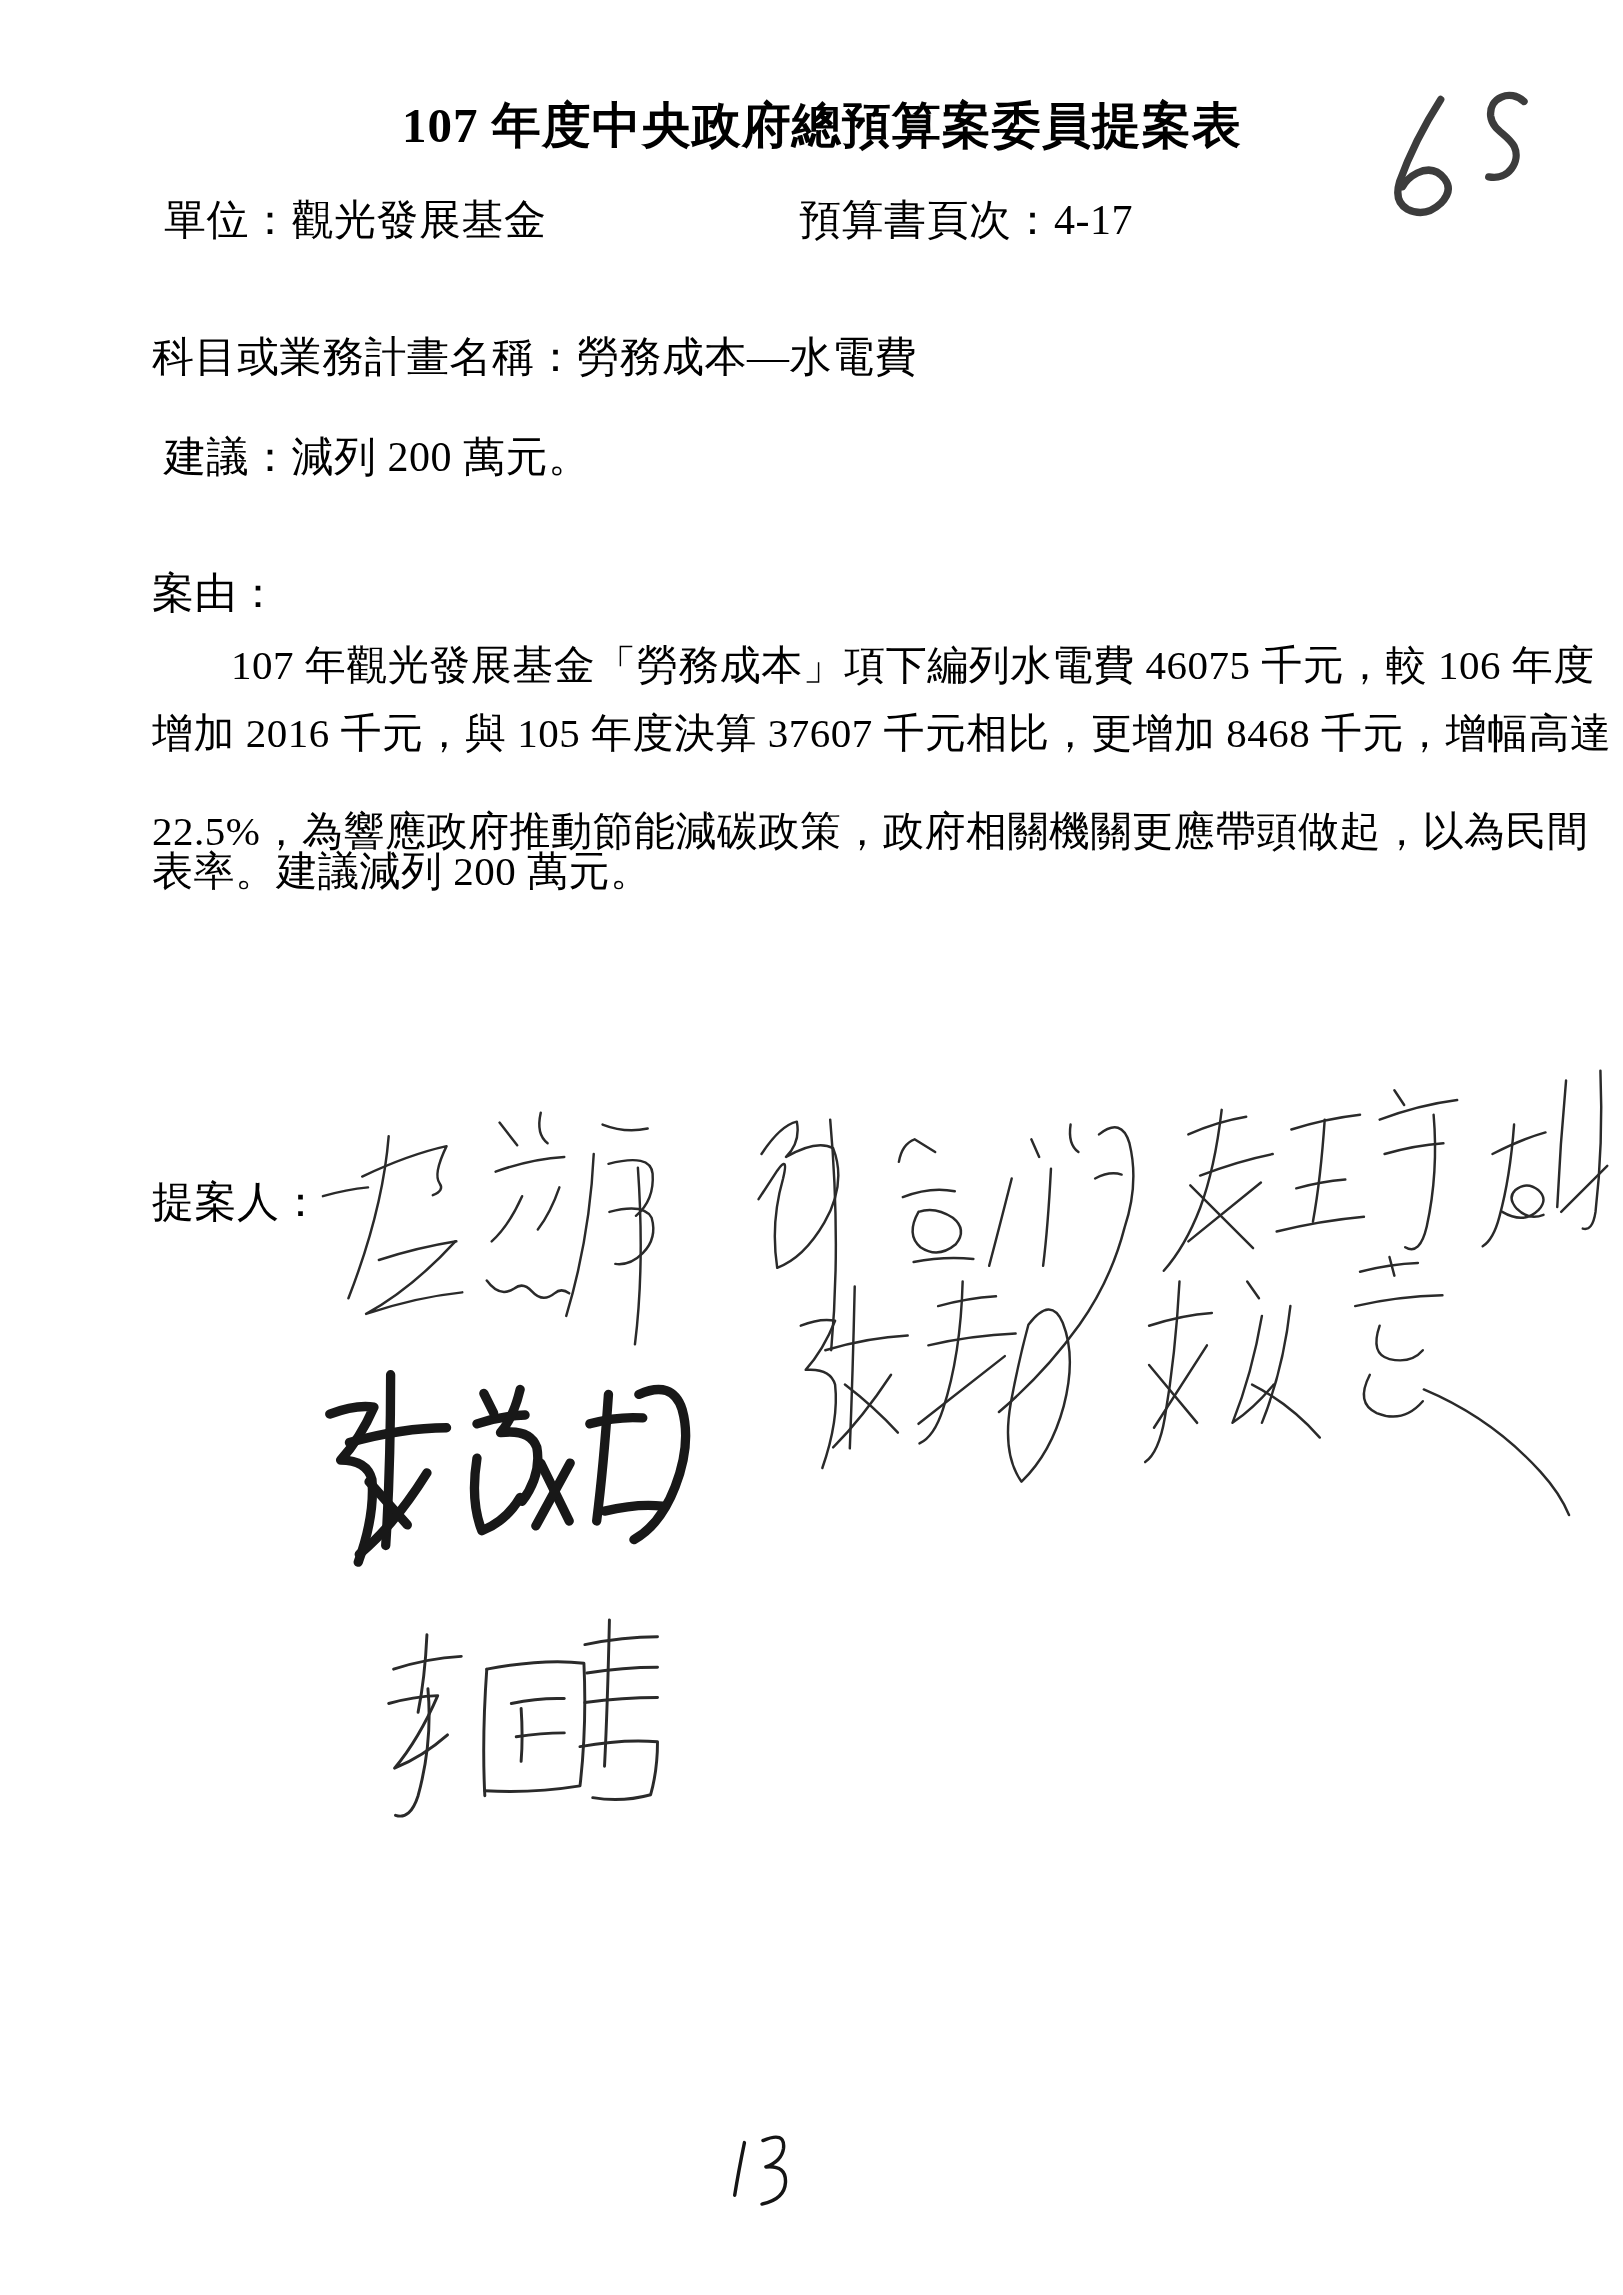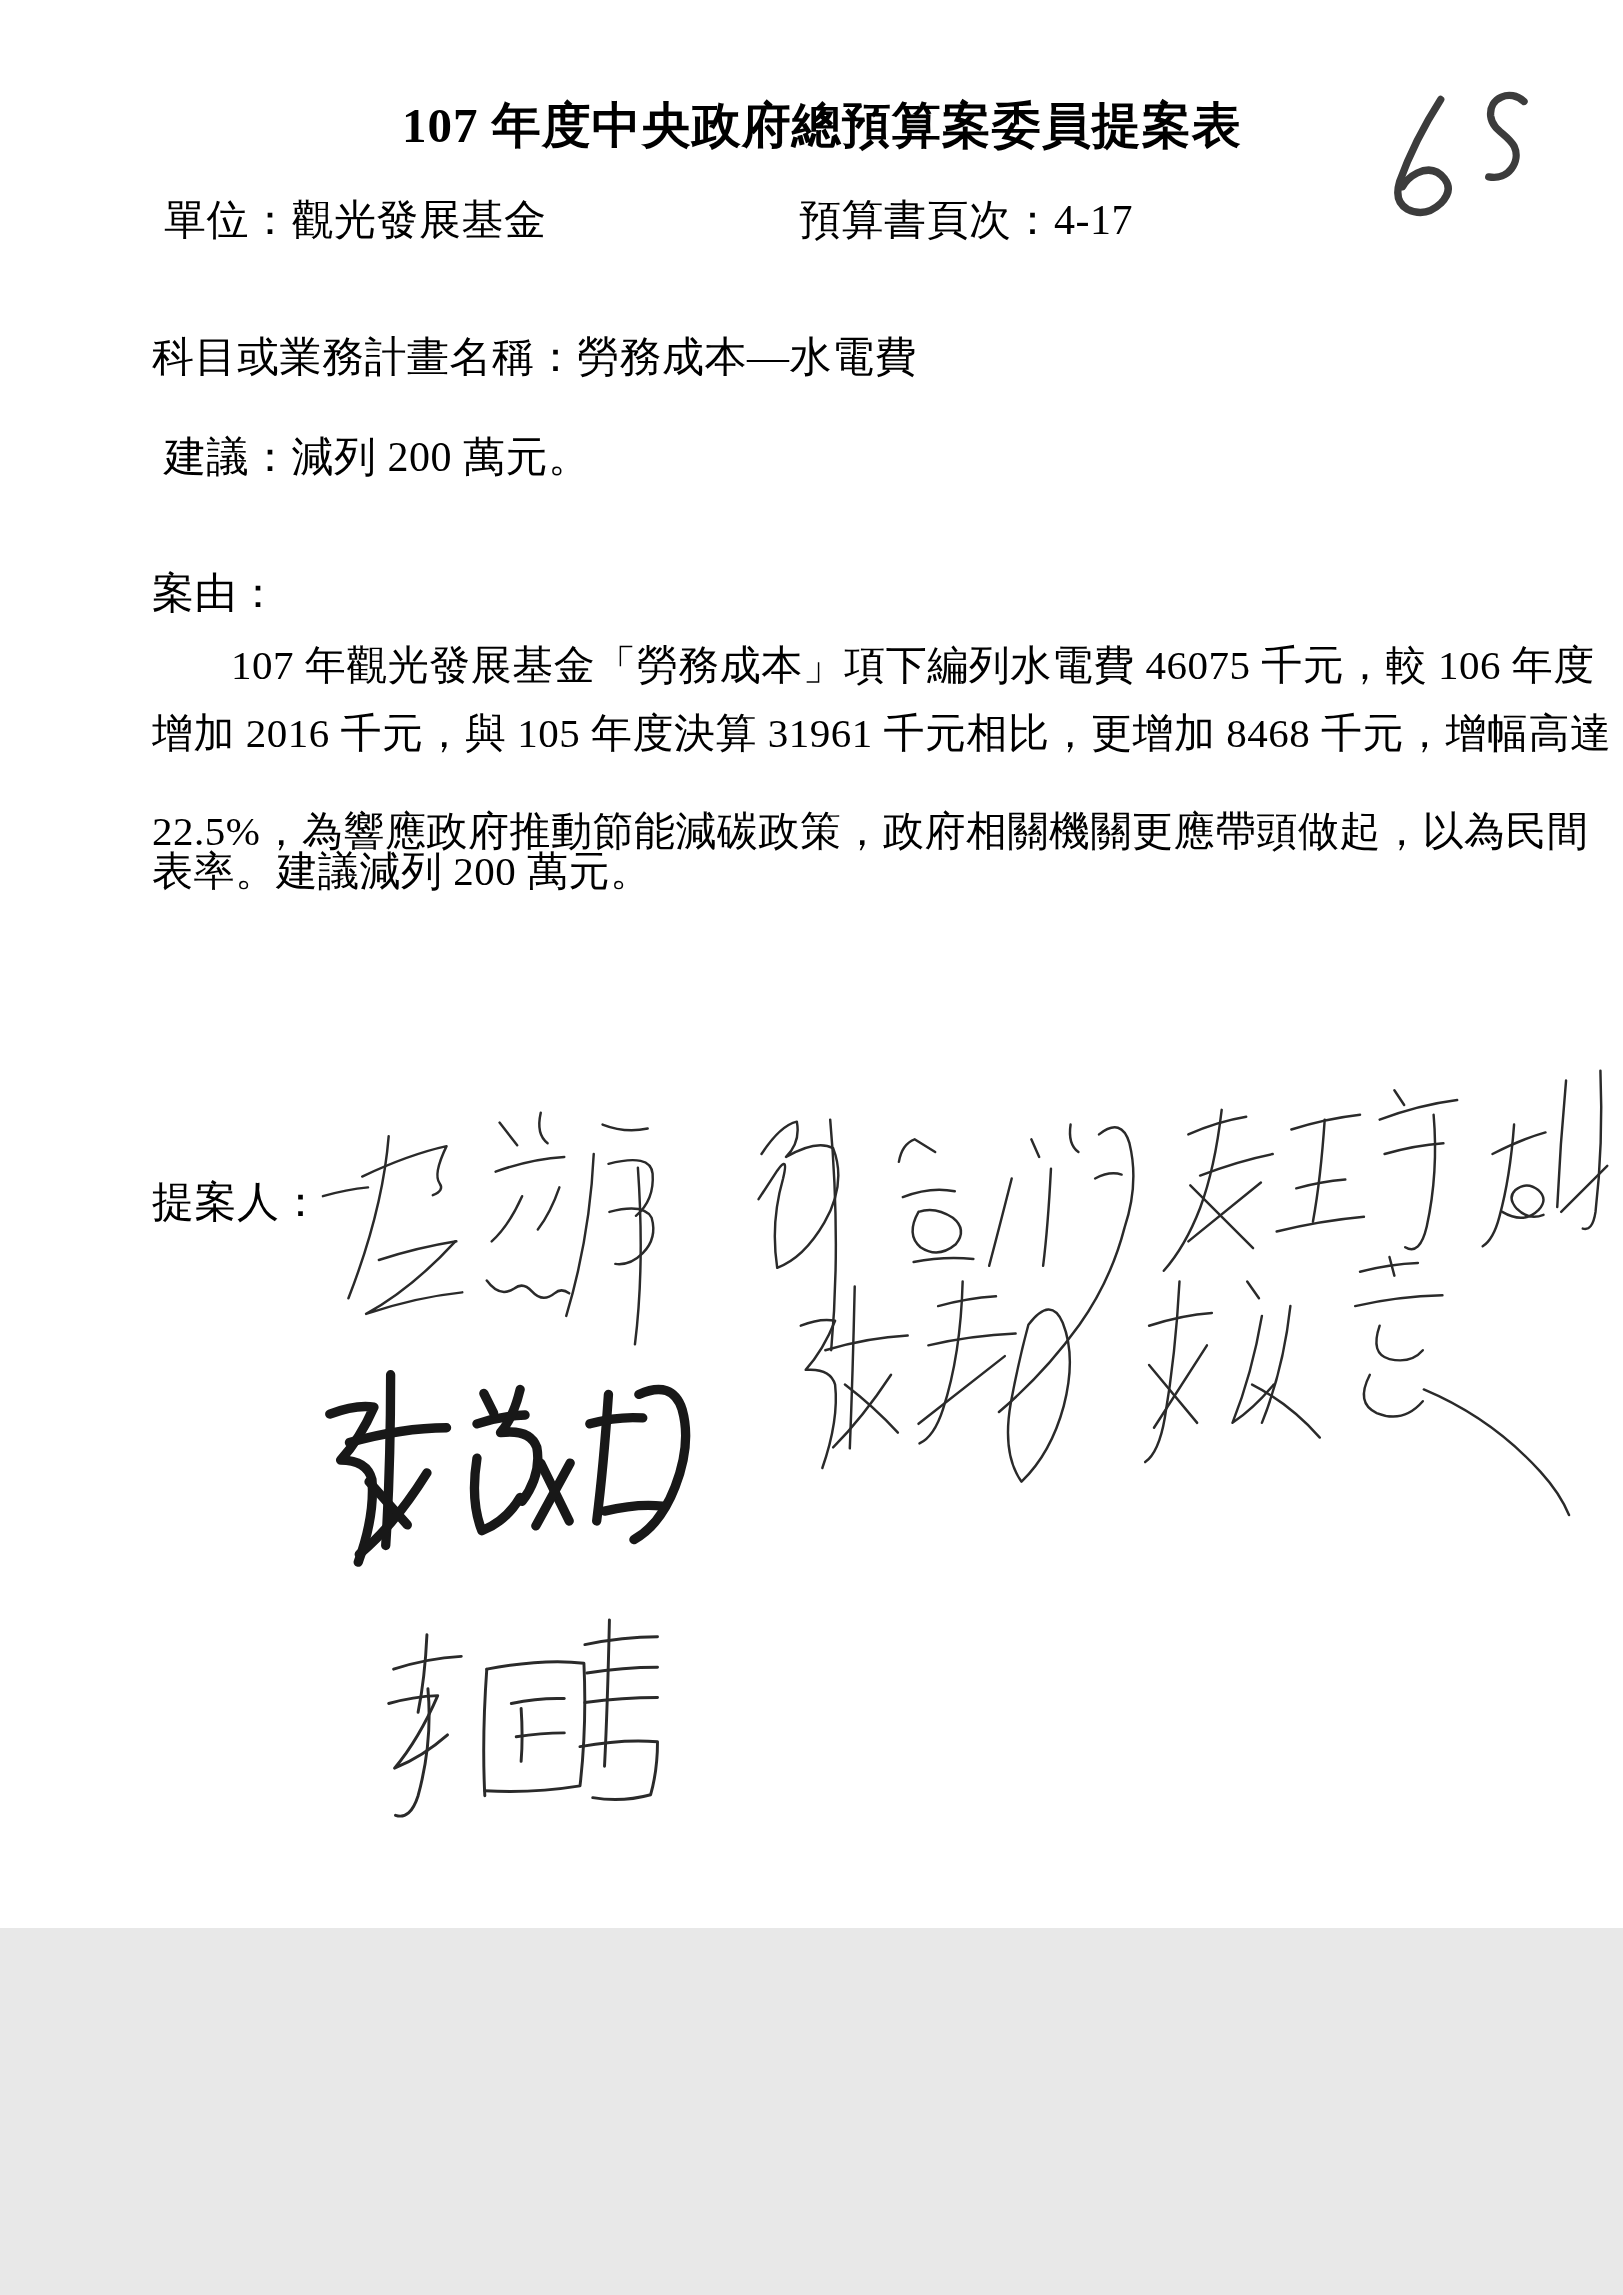--- a/index.html
+++ b/index.html
@@ -1,19 +1,19 @@
 <!DOCTYPE html>
 <html lang="zh-Hant" style="font-size:7.8px"><head>
 <meta charset="utf-8">
 <style>
   html,body{margin:0;padding:0;background:#e8e8e8;}
   .page{
     position:relative;
     width:1624px;
-    height:1928px;
+    height:2295px;
     background:#ffffff;
     font-family:"Liberation Serif","DejaVu Serif",serif;
     color:#000;
     overflow:hidden;
   }
   .line{
     position:absolute;
     white-space:nowrap;
     font-size:42px;
     line-height:1.15;
@@ -70,21 +70,21 @@
   </div>
 
 
   <div class="line" style="left:164px;top:433px;" data-name="field-suggestion">
     <span data-name="field-suggestion-label">建議：</span><span data-name="field-suggestion-value">減列 200 萬元。</span>
   </div>
 
   <div class="line" style="left:152px;top:569px;" data-name="case-heading">案由：</div>
 
   <div class="line para" style="left:231px;top:642px;" data-name="case-line">107 年觀光發展基金「勞務成本」項下編列水電費 46075 千元，較 106 年度</div>
-  <div class="line para" style="left:152px;top:710px;" data-name="case-line">增加 2016 千元，與 105 年度決算 31961 千元相比，更增加 8468 千元，增幅高達</div>
+  <div class="line para" style="left:152px;top:710px;" data-name="case-line">增加 2016 千元，與 105 年度決算 37607 千元相比，更增加 8468 千元，增幅高達</div>
   <div class="line para" style="left:152px;top:779px;margin-top:29px;" data-name="case-line">22.5%，為響應政府推動節能減碳政策，政府相關機關更應帶頭做起，以為民間</div>
   <div class="line para" style="left:152px;top:848px;" data-name="case-line">表率。建議減列 200 萬元。</div>
 
   <div class="line" style="left:152px;top:1178px;" data-name="proposers-label">提案人：</div>
 
   <svg class="sig-svg" style="left:265px;top:1050px;" width="1359" height="834" viewBox="0 0 2770 1700" data-name="signature-block" role="img">
 
     <g data-name="signature-hung-tzu-yung" aria-label="洪慈庸（手寫簽名）">
       <path d="M118,298 q48,-14 92,-18"></path>
       <path d="M252,176 q-12,150 -82,330"></path>

